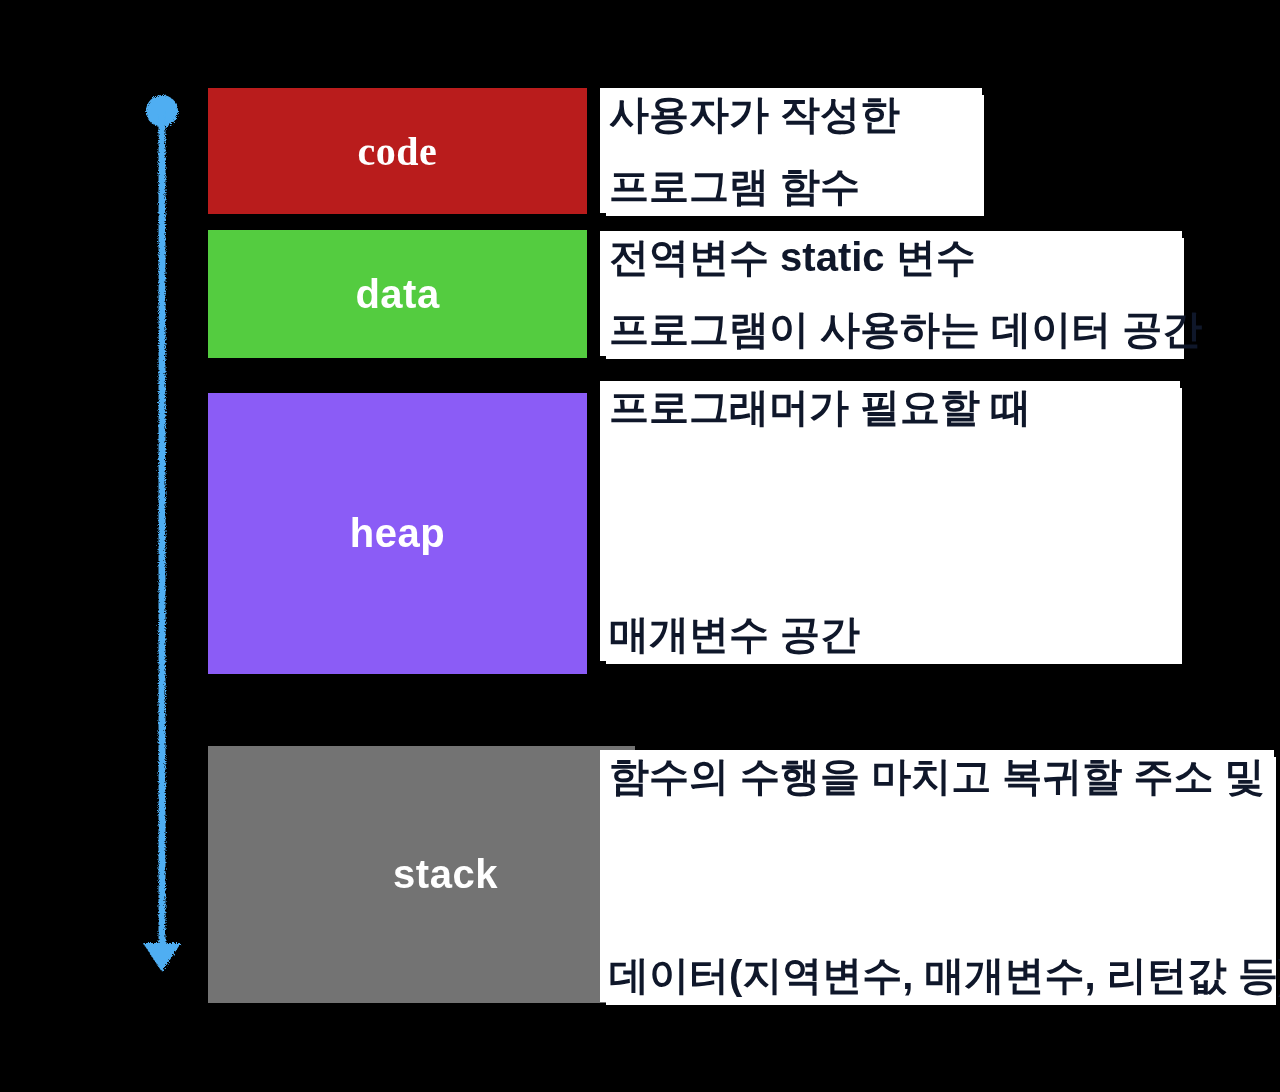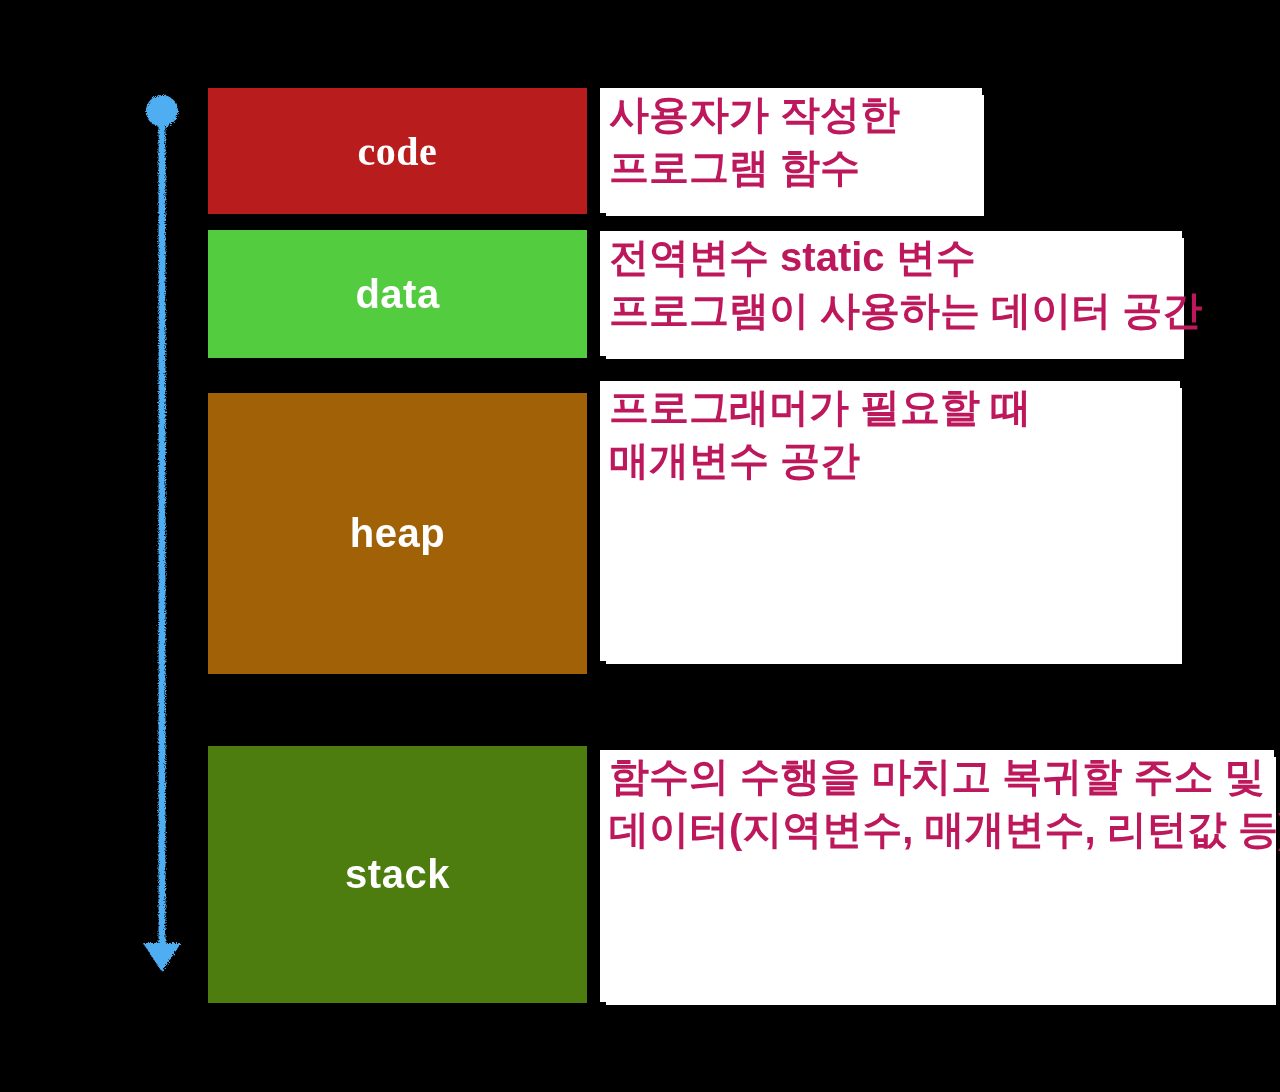--- a/index.html
+++ b/index.html
@@ -29,24 +29,24 @@
   }
   #block-code  { top: 88px;  height: 126px; }
   #block-data  { top: 230px; height: 128px; justify-content: center; }
   #block-heap  { top: 393px; height: 281px; }
   #block-stack { top: 746px; height: 257px; }
 
   .desc-box {
     position: absolute;
     left: 600px;
     background: #ffffff;
-    color: #be185d;
+    color: #0f172a;
     display: flex;
     flex-direction: column;
-    justify-content: flex-start;
+    justify-content: space-between;
     padding-left: 9px;
     box-sizing: border-box;
     font-size: 40px;
     font-weight: 700;
     line-height: 53px;
     white-space: nowrap;
     box-shadow: 4px 5px 0 -2px #ffffff;
   }
   #desc-code  { top: 88px;  height: 125px; width: 382px; }
   #desc-data  { top: 231px; height: 125px; width: 582px; }
@@ -80,24 +80,24 @@
       <polygon points="13,855 51,855 32,884"></polygon>
     </g>
   </svg>
 
   <div class="mem-block" id="block-code" style="background: #b91c1c; font-family: Liberation Serif, serif;">
     <span>code</span>
   </div>
   <div class="mem-block" id="block-data" style="background: rgb(84, 204, 64);">
     <span>data</span>
   </div>
-  <div class="mem-block" id="block-heap" style="background: #a16207;">
+  <div class="mem-block" id="block-heap" style="background: #8b5cf6;">
     <span>heap</span>
   </div>
-  <div class="mem-block" id="block-stack" style="background: #4d7c0f;">
+  <div class="mem-block" id="block-stack" style="background: #737373; padding-left: 48px;">
     <span>stack</span>
   </div>
 
   <div class="desc-box" id="desc-code">
     <span class="desc-line">사용자가 작성한</span>
     <span class="desc-line">프로그램 함수</span>
   </div>
   <div class="desc-box" id="desc-data">
     <span class="desc-line">전역변수 static 변수</span>
     <span class="desc-line">프로그램이 사용하는 데이터 공간</span>

